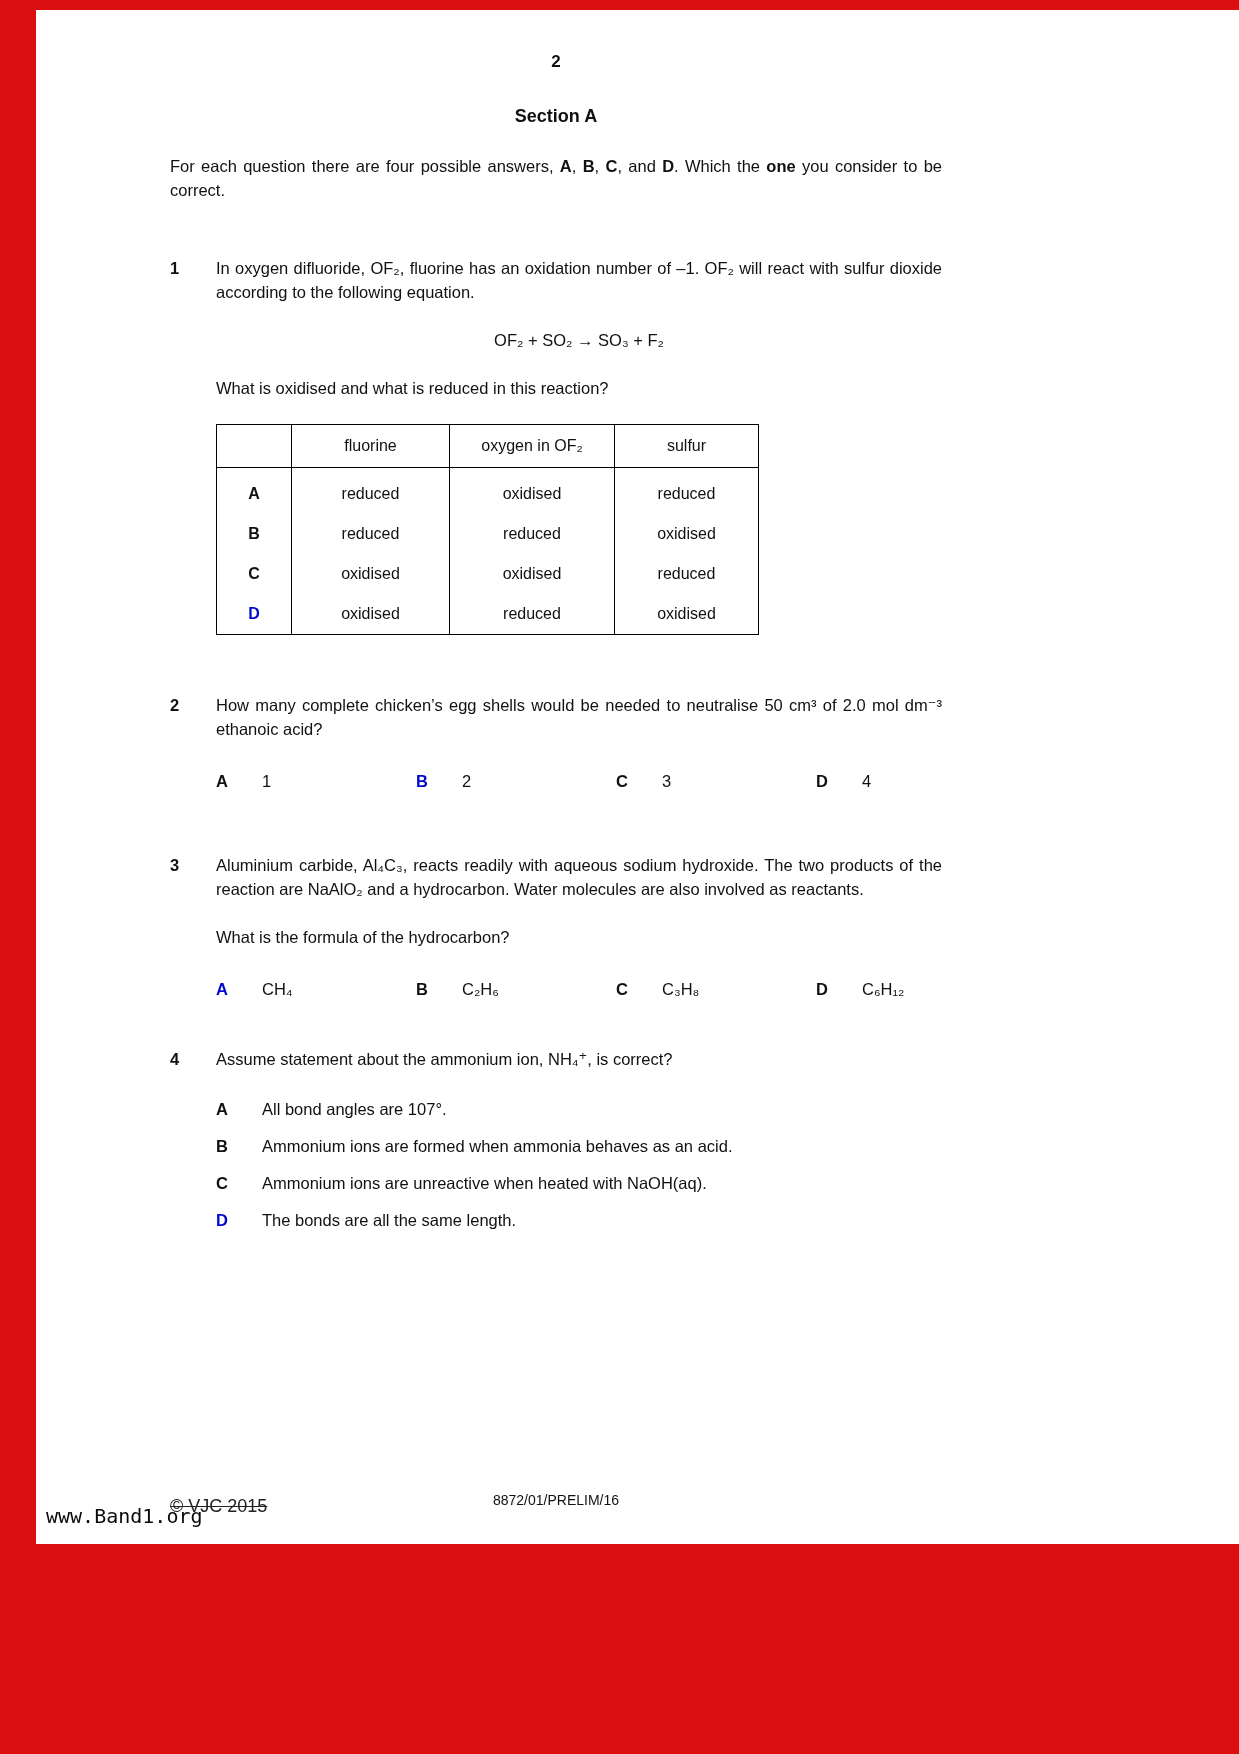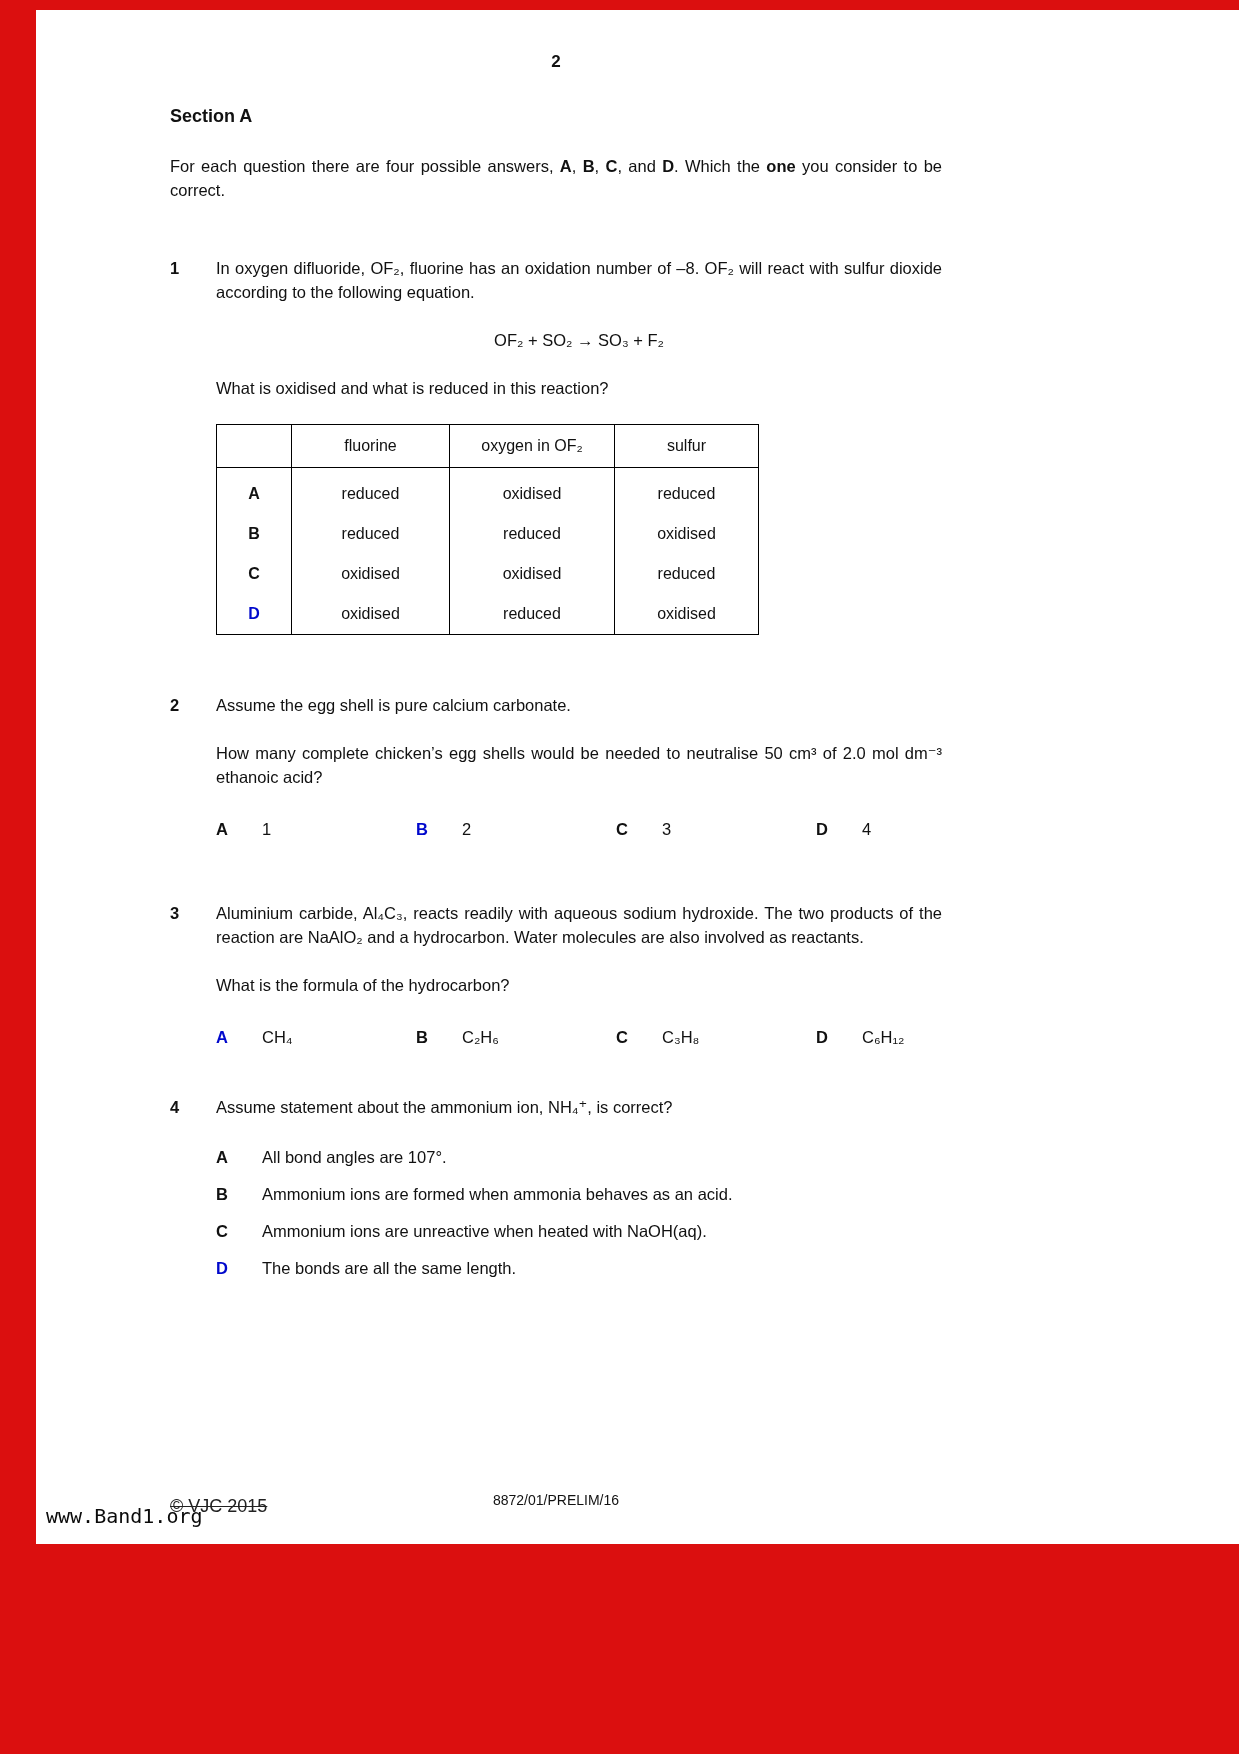--- a/index.html
+++ b/index.html
@@ -17,21 +17,21 @@
     width: 1203px; height: 1534px;
     background: #ffffff;
   }
   .content {
     padding: 40px 0 0 134px;
     width: 772px;
     font-size: 16.5px;
     line-height: 24px;
   }
   .page-number { text-align: center; font-weight: bold; font-size: 17px; }
-  .section-title { text-align: left; font-weight: bold; font-size: 18px; margin-top: 30px; }
+  .section-title { text-align: center; font-weight: bold; font-size: 18px; margin-top: 30px; }
   .intro { margin-top: 26px; text-align: justify; }
   .b { font-weight: bold; }
   .blue { color: #0008cc; }
 
   .question { display: flex; }
   .q1 { margin-top: 54px; }
   .q2 { margin-top: 58px; }
   .q3 { margin-top: 60px; }
   .q4 { margin-top: 46px; }
   .qnum { width: 46px; font-weight: bold; flex: 0 0 46px; }
@@ -101,21 +101,21 @@
 
     <div class="page-number">2</div>
 
     <div class="section-title">Section A</div>
 
     <div class="intro"><span>For each question there are four possible answers, </span><span class="b">A</span><span>, </span><span class="b">B</span><span>, </span><span class="b">C</span><span>, and </span><span class="b">D</span><span>. Which the </span><span class="b">one</span><span> you consider to be correct.</span></div>
 
     <div class="question q1">
       <div class="qnum">1</div>
       <div class="qbody">
-        <p>In oxygen difluoride, OF₂, fluorine has an oxidation number of –8. OF₂ will react with sulfur dioxide according to the following equation.</p>
+        <p>In oxygen difluoride, OF₂, fluorine has an oxidation number of –1. OF₂ will react with sulfur dioxide according to the following equation.</p>
         <div class="equation">OF₂ + SO₂ → SO₃ + F₂</div>
         <p class="prompt">What is oxidised and what is reduced in this reaction?</p>
 
         <table class="answer-table">
           <thead>
             <tr>
               <th class="col-label"></th>
               <th class="col-1">fluorine</th>
               <th class="col-2">oxygen in OF₂</th>
               <th class="col-3">sulfur</th>
@@ -147,21 +147,20 @@
               <td>oxidised</td>
             </tr>
           </tbody>
         </table>
       </div>
     </div>
 
     <div class="question q2">
       <div class="qnum">2</div>
       <div class="qbody">
-        <p>Assume the egg shell is pure calcium carbonate.</p>
         <p>How many complete chicken’s egg shells would be needed to neutralise 50 cm³ of 2.0 mol dm⁻³ ethanoic acid?</p>
         <div class="opt-row">
           <div class="opt">
             <span class="letter">A</span>
             <span>1</span>
           </div>
           <div class="opt">
             <span class="letter blue">B</span>
             <span>2</span>
           </div>

